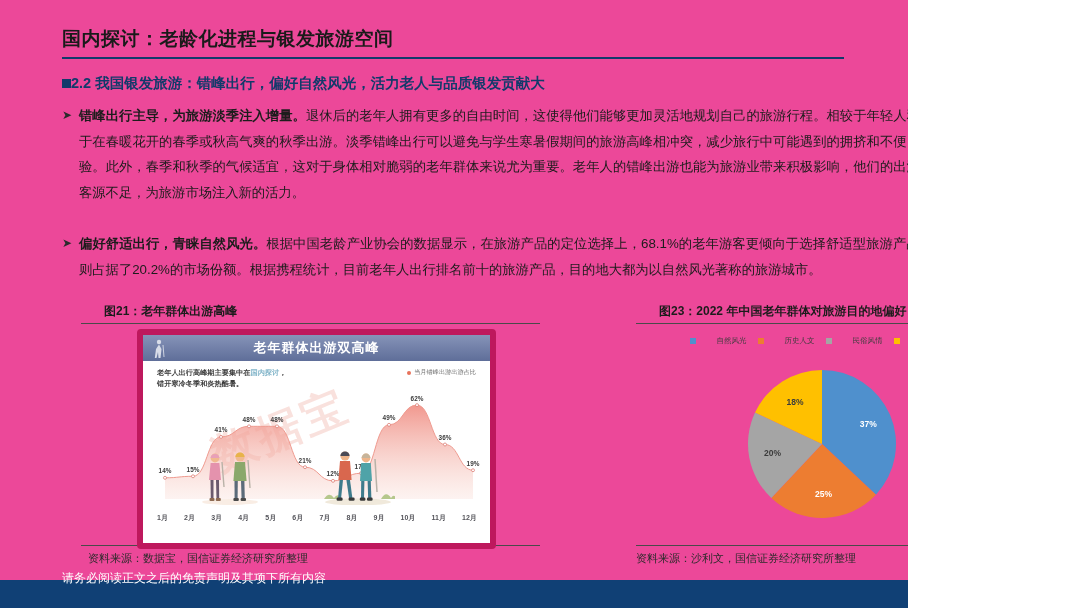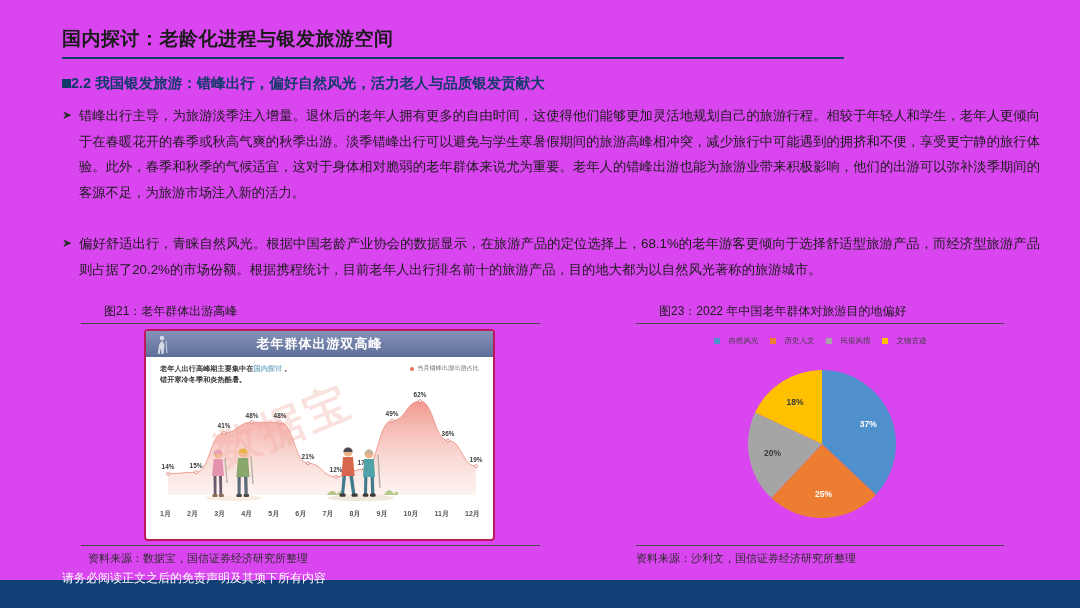--- a/index.html
+++ b/index.html
@@ -2,23 +2,23 @@
 <html><head>
 <meta charset="utf-8">
 <style>
   html, body {
     margin: 0;
     padding: 0;
     background: #ffffff;
   }
   .slide {
     position: relative;
-    width: 1080px;
+    width: 908px;
     height: 608px;
-    background: #d946ef;
+    background: #ec4899;
     font-family: "Liberation Sans", "DejaVu Sans", sans-serif;
     overflow: hidden;
   }
 
   
   .hdr-title {
     position: absolute;
     left: 62px;
     top: 26px;
     font-size: 19px;
@@ -109,27 +109,27 @@
     line-height: 25.5px;
   }
   .bullet-body {
     flex: 1 1 auto;
     font-size: 13.3px;
     line-height: 25.5px;
     color: #1c1c1c;
     text-align: justify;
     text-justify: inter-ideograph;
   }
-  .bullet-body b { font-weight: normal; margin-top: 20px; }
+  .bullet-body b { font-weight: bold; margin-top: 20px; }
 
   
   .figcap {
     position: absolute;
     font-size: 12px;
-    font-weight: normal;
+    font-weight: bold;
     color: #1c1c1c;
     white-space: nowrap;
     padding-left: 23px;
   }
   .figcap-l { left: 81px; top: 303px; }
   .figcap-r { left: 636px; top: 303px; }
 
   .figrule {
     position: absolute;
     height: 1px;
@@ -150,24 +150,23 @@
   .figsrc-r { left: 636px; top: 551px; }
 
   
   .info-card {
     position: absolute;
     left: 137px;
     top: 329px;
     width: 347px;
     height: 208px;
     background: #ffffff;
-    border: 2px solid #be185d;
+    border: 6px solid #be185d;
     border-radius: 4px;
     overflow: hidden;
-    margin-left: 7px;
   }
   .info-band {
     position: absolute;
     left: 0;
     top: 0;
     width: 100%;
     height: 26px;
     background: linear-gradient(180deg, #8693b8 0%, #5f6e99 100%);
   }
   .info-band-title {
@@ -257,21 +256,21 @@
     position: absolute;
     left: 636px;
     top: 336px;
     width: 368px;
     display: flex;
     justify-content: center;
     gap: 11px;
     font-size: 7.5px;
     color: #3c3c3c;
   }
-  .pl-item { display: flex; align-items: center; gap: 9px; white-space: nowrap; }
+  .pl-item { display: flex; align-items: center; gap: 21px; white-space: nowrap; }
   .pl-sw { width: 6px; height: 6px; display: inline-block; }
 
   .pie-wrap {
     position: absolute;
     left: 744px;
     top: 366px;
     width: 156px;
     height: 156px;
   }
 

